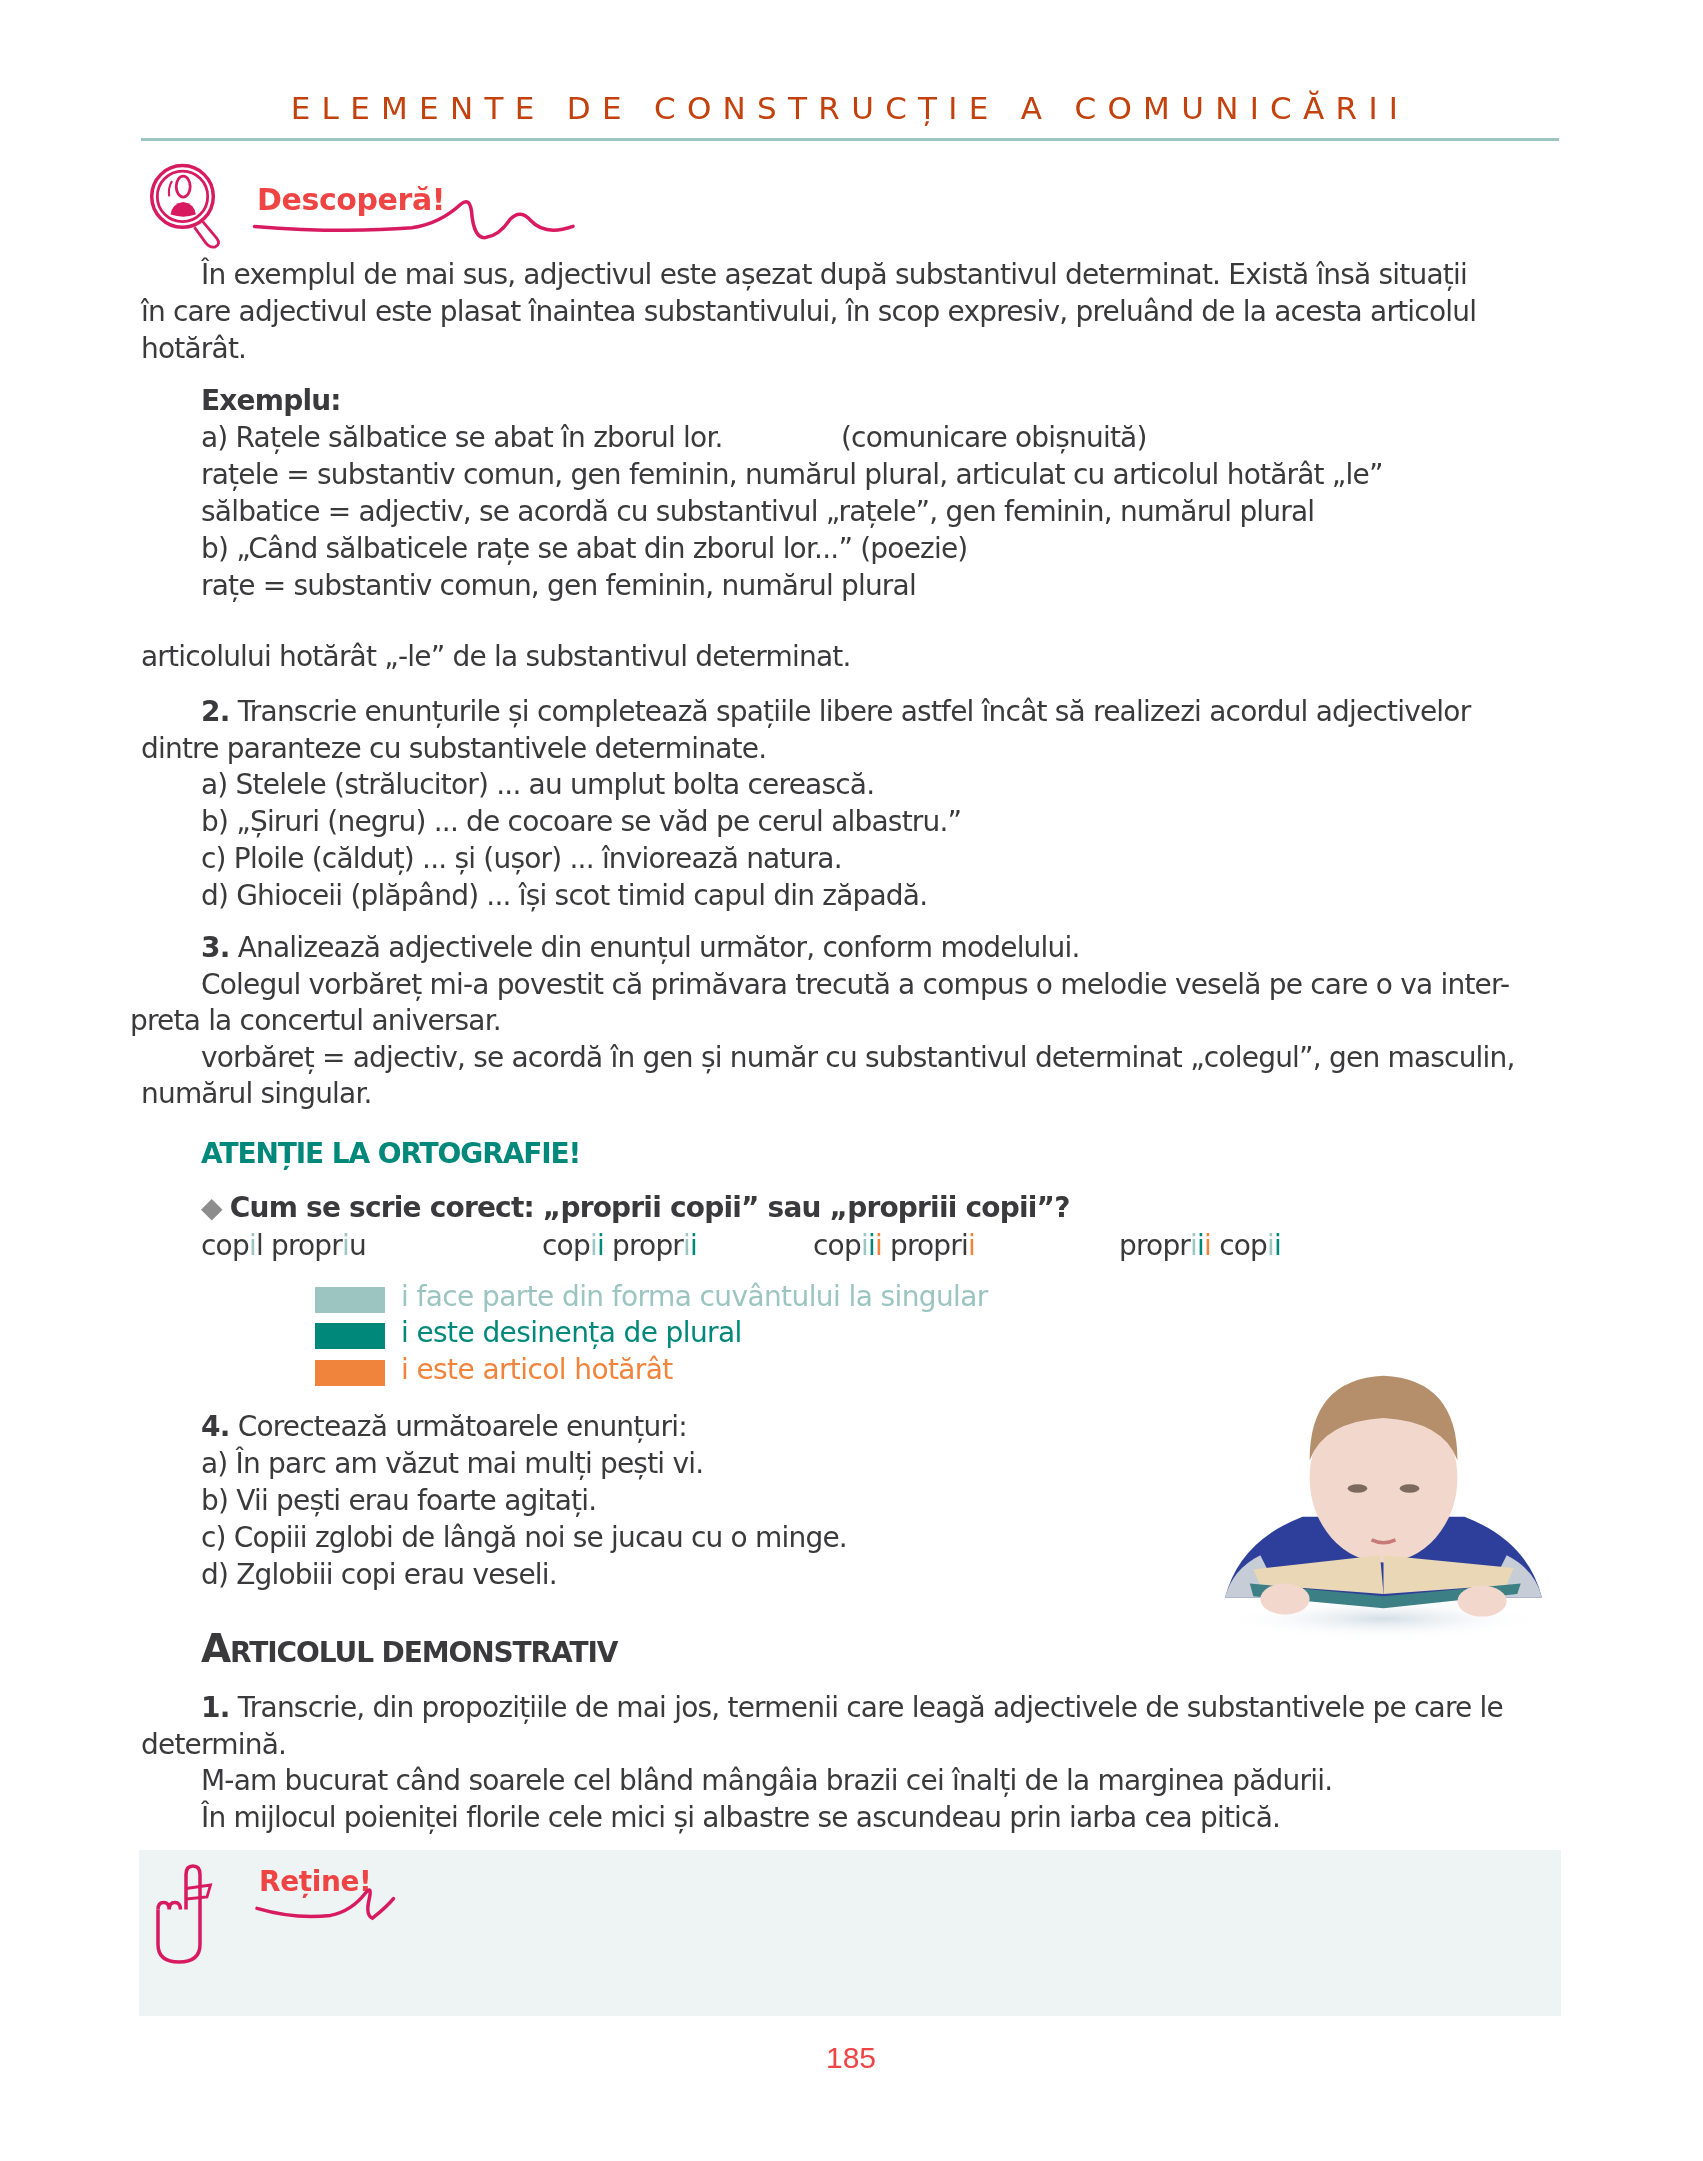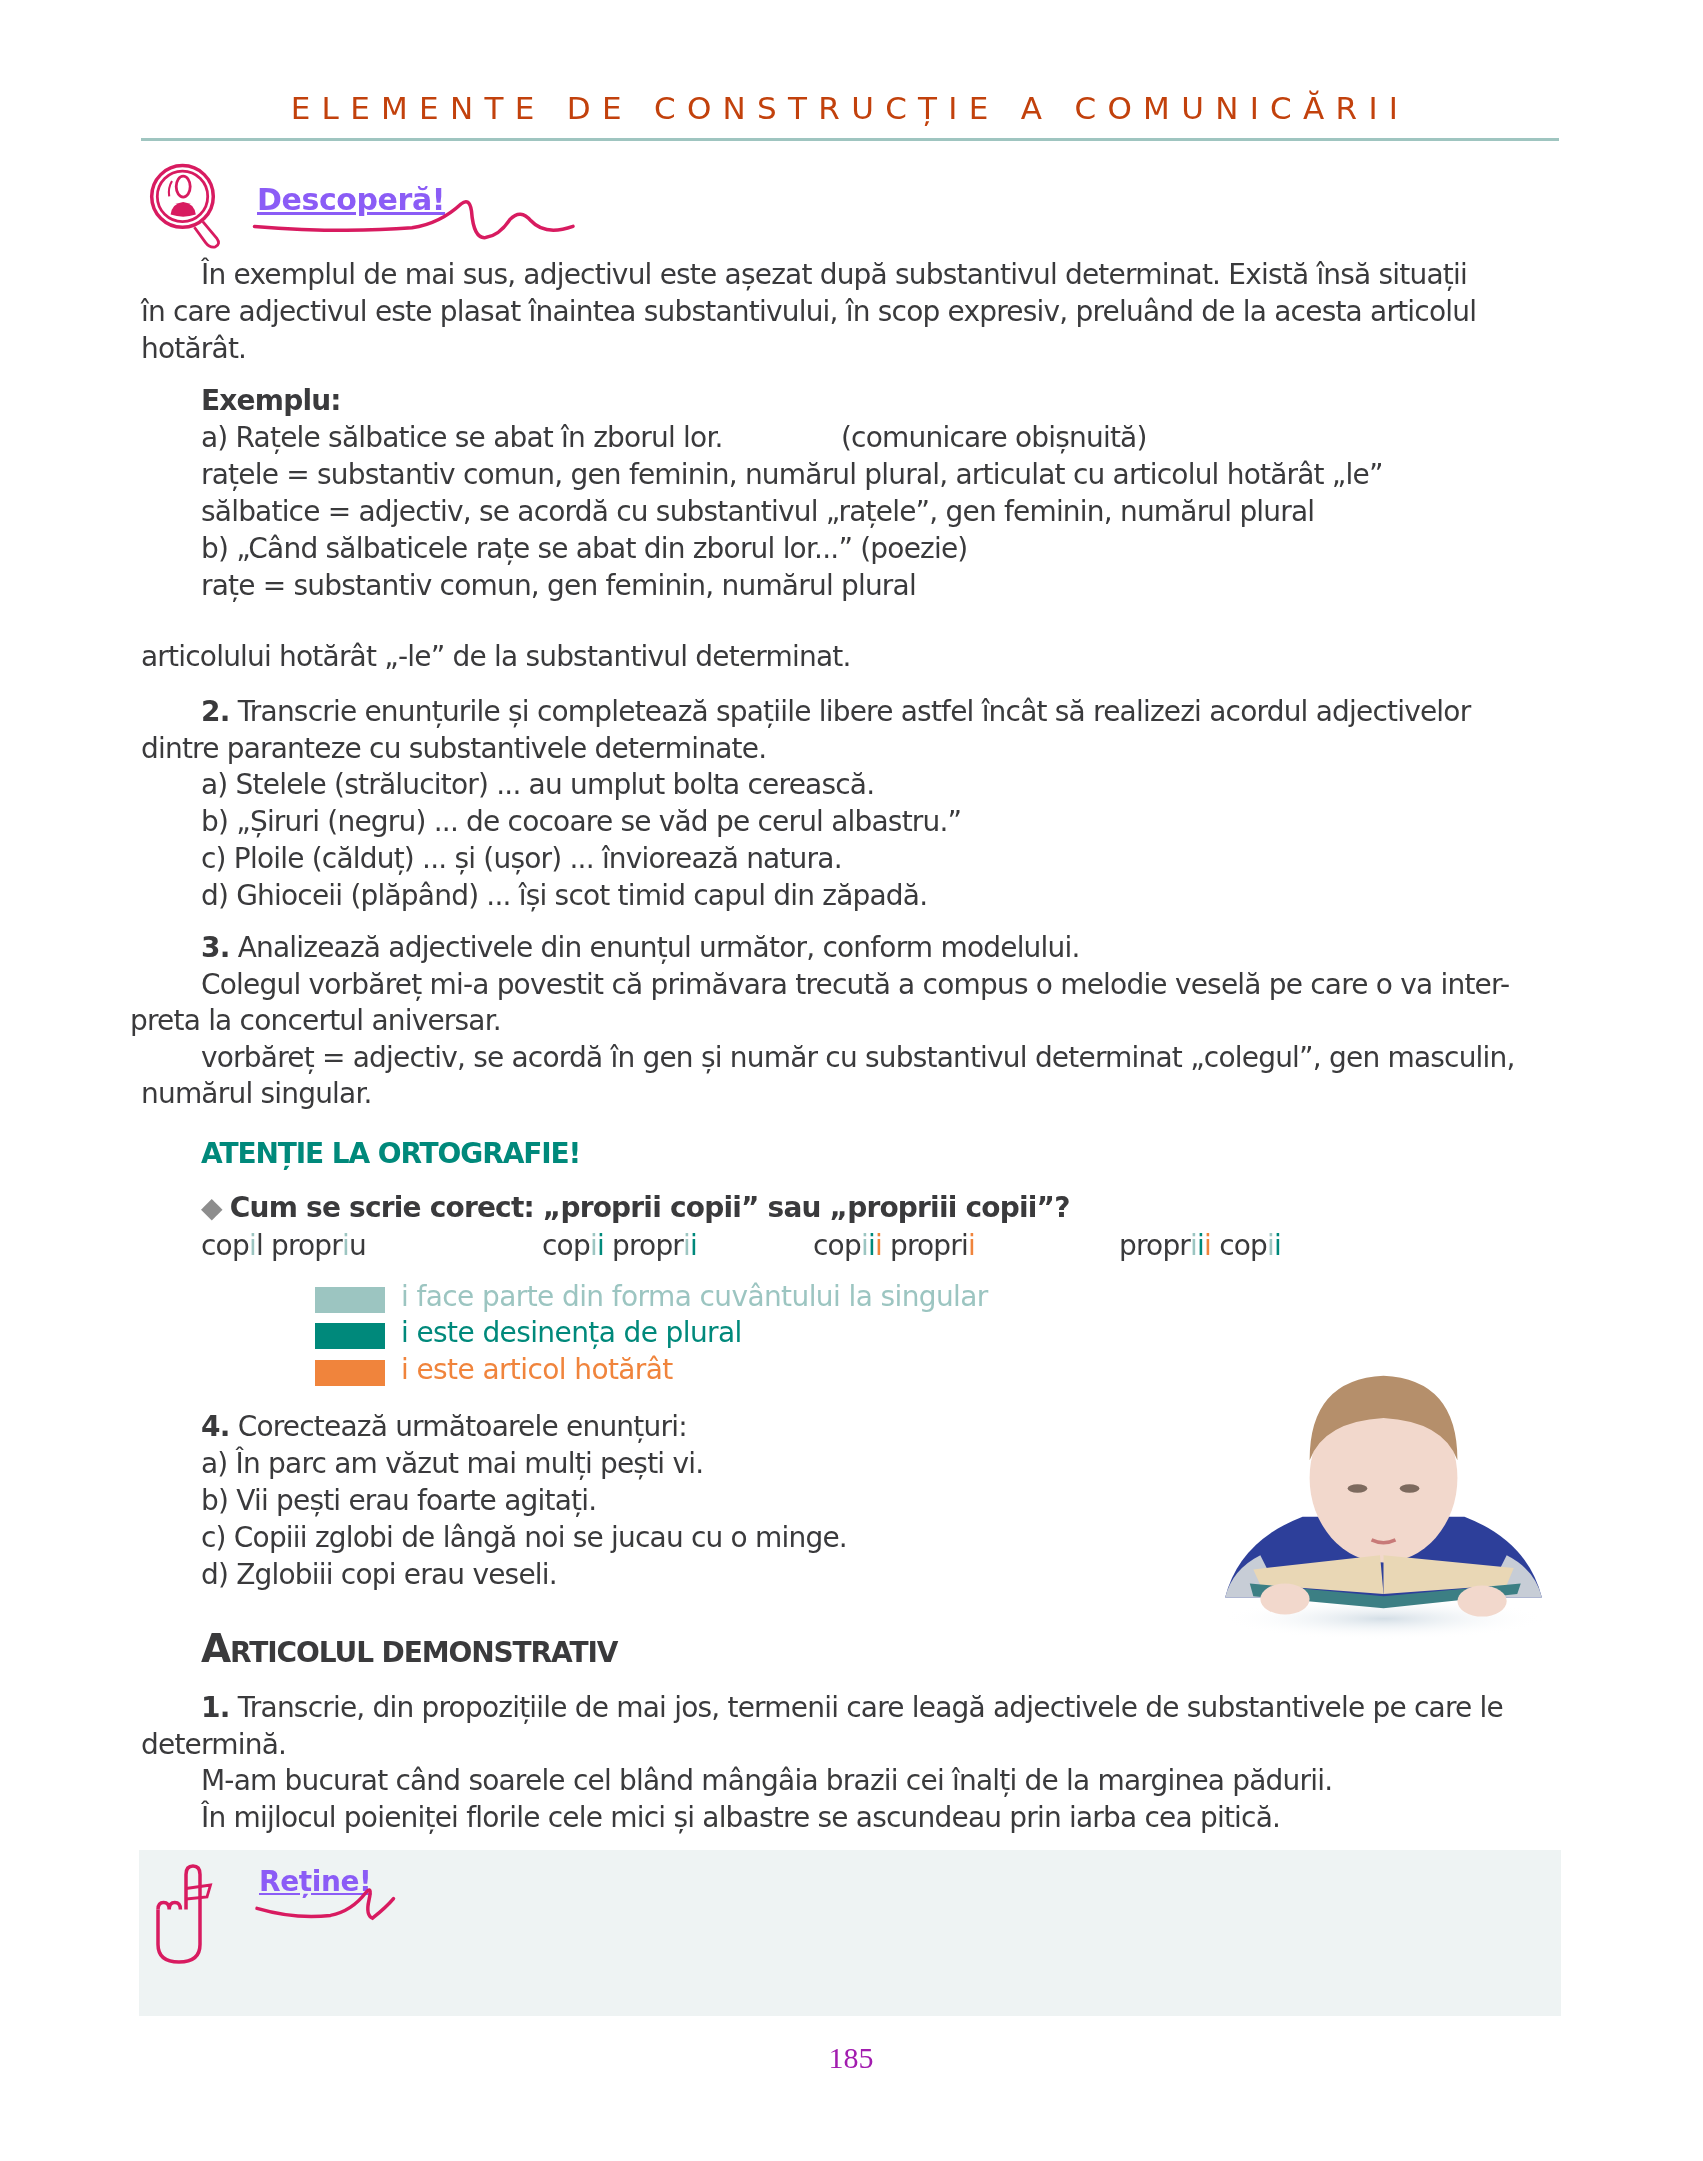--- a/index.html
+++ b/index.html
@@ -6,29 +6,29 @@
   body { width:1704px; height:2161px; position:relative; overflow:hidden;
          font-family:"DejaVu Sans", sans-serif; color:#3a3a3c; }
   .abs { position:absolute; }
   .txt { font-size:28px; line-height:37px; letter-spacing:-0.8px; white-space:nowrap; }
   .just { white-space:normal; text-align:justify; text-align-last:left; }
   .b { font-weight:bold; }
   .i { }
   #running-header { left:141px; width:1418px; top:90px; text-align:center; font-size:31px;
        letter-spacing:11.3px; color:#c2410c; }
   #header-rule { left:141px; width:1418px; top:138px; height:2.8px; background:#9fc5c0; }
-  .pink { color:#8b5cf6;text-decoration:underline; }
+  .pink { color:#ef4444; }
   .teal-dark { color:#00897b; }
   .teal-light { color:#9cc5c1; }
   .orange { color:#f0843c; }
   .swatch { position:absolute; width:70px; height:26px; }
   .legend-text { font-size:28px; letter-spacing:-0.6px; white-space:nowrap; }
   #retine-box { left:139px; top:1850px; width:1422px; height:166px; background:#eef3f3; }
-  #page-number { left:816px; top:2041px; width:70px; text-align:center; font-family:Liberation Serif, serif;
-      font-size:30px; color:#a21caf; }
+  #page-number { left:816px; top:2041px; width:70px; text-align:center; font-family:Liberation Sans, sans-serif;
+      font-size:30px; color:#ef4444; }
   .photo-wrap { left:1197px; top:1337px; width:366px; height:310px; }
 </style>
 </head>
 <body>
 
 <div id="running-header" class="abs">ELEMENTE DE CONSTRUCȚIE A COMUNICĂRII</div>
 <div id="header-rule" class="abs"></div>
 
 <svg class="abs" style="left:144px;top:160px;width:91px;height:91px" viewBox="0 0 130 130">
   <circle cx="55" cy="52" r="44" fill="none" stroke="#d81b60" stroke-width="5"></circle>

